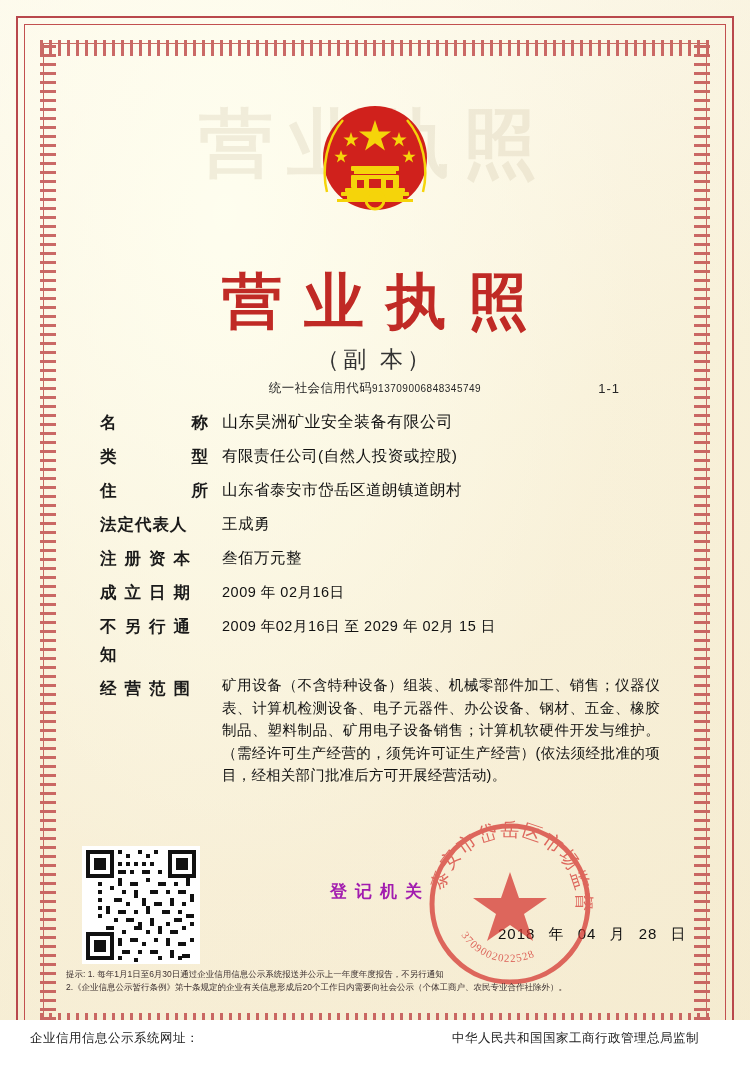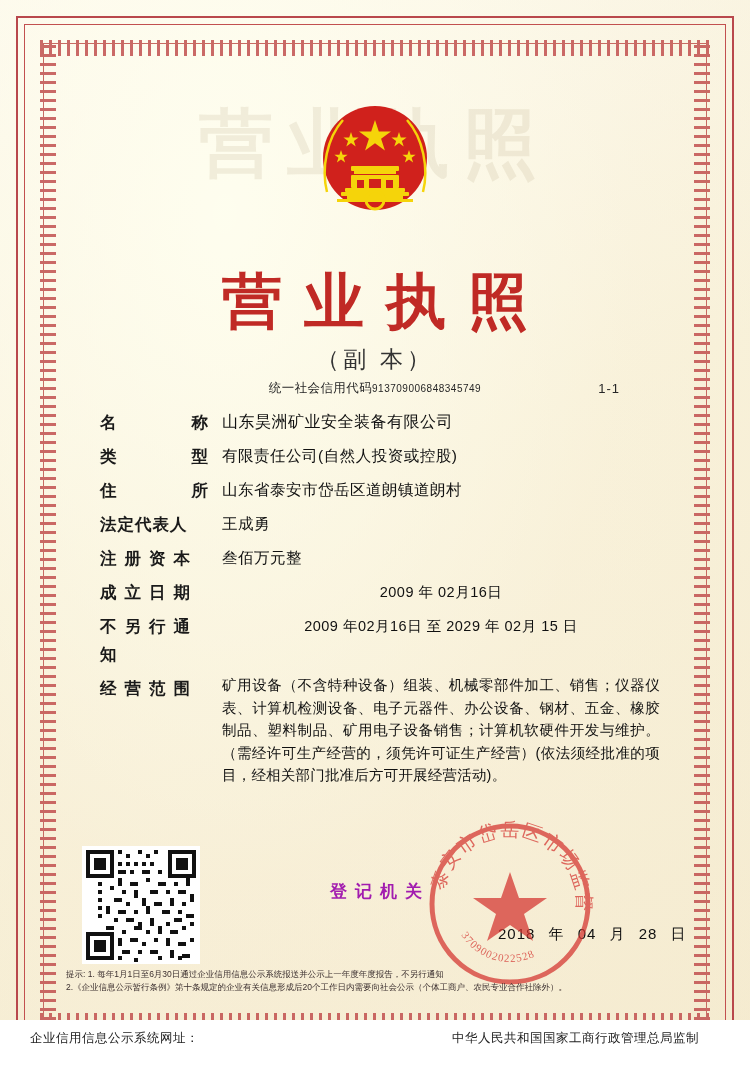--- a/index.html
+++ b/index.html
@@ -165,21 +165,21 @@
   }
   .f-label.sp4 { letter-spacing: 14px; }
   .f-label.sp3 { letter-spacing: 8px; }
   .f-value {
     flex: 1;
     font-size: 15.5px;
     color: #111;
     line-height: 28px;
     letter-spacing: 0.5px;
   }
-  .f-value.small { font-size: 14.5px; text-align: center; }
+  .f-value.small { font-size: 14.5px; }
   .field.tall .f-value {
     font-size: 14.5px;
     line-height: 22.5px;
     letter-spacing: 0.2px;
     text-align: justify;
   }
   .field.name .f-value { font-size: 16px; }
 
   
   .registry {

